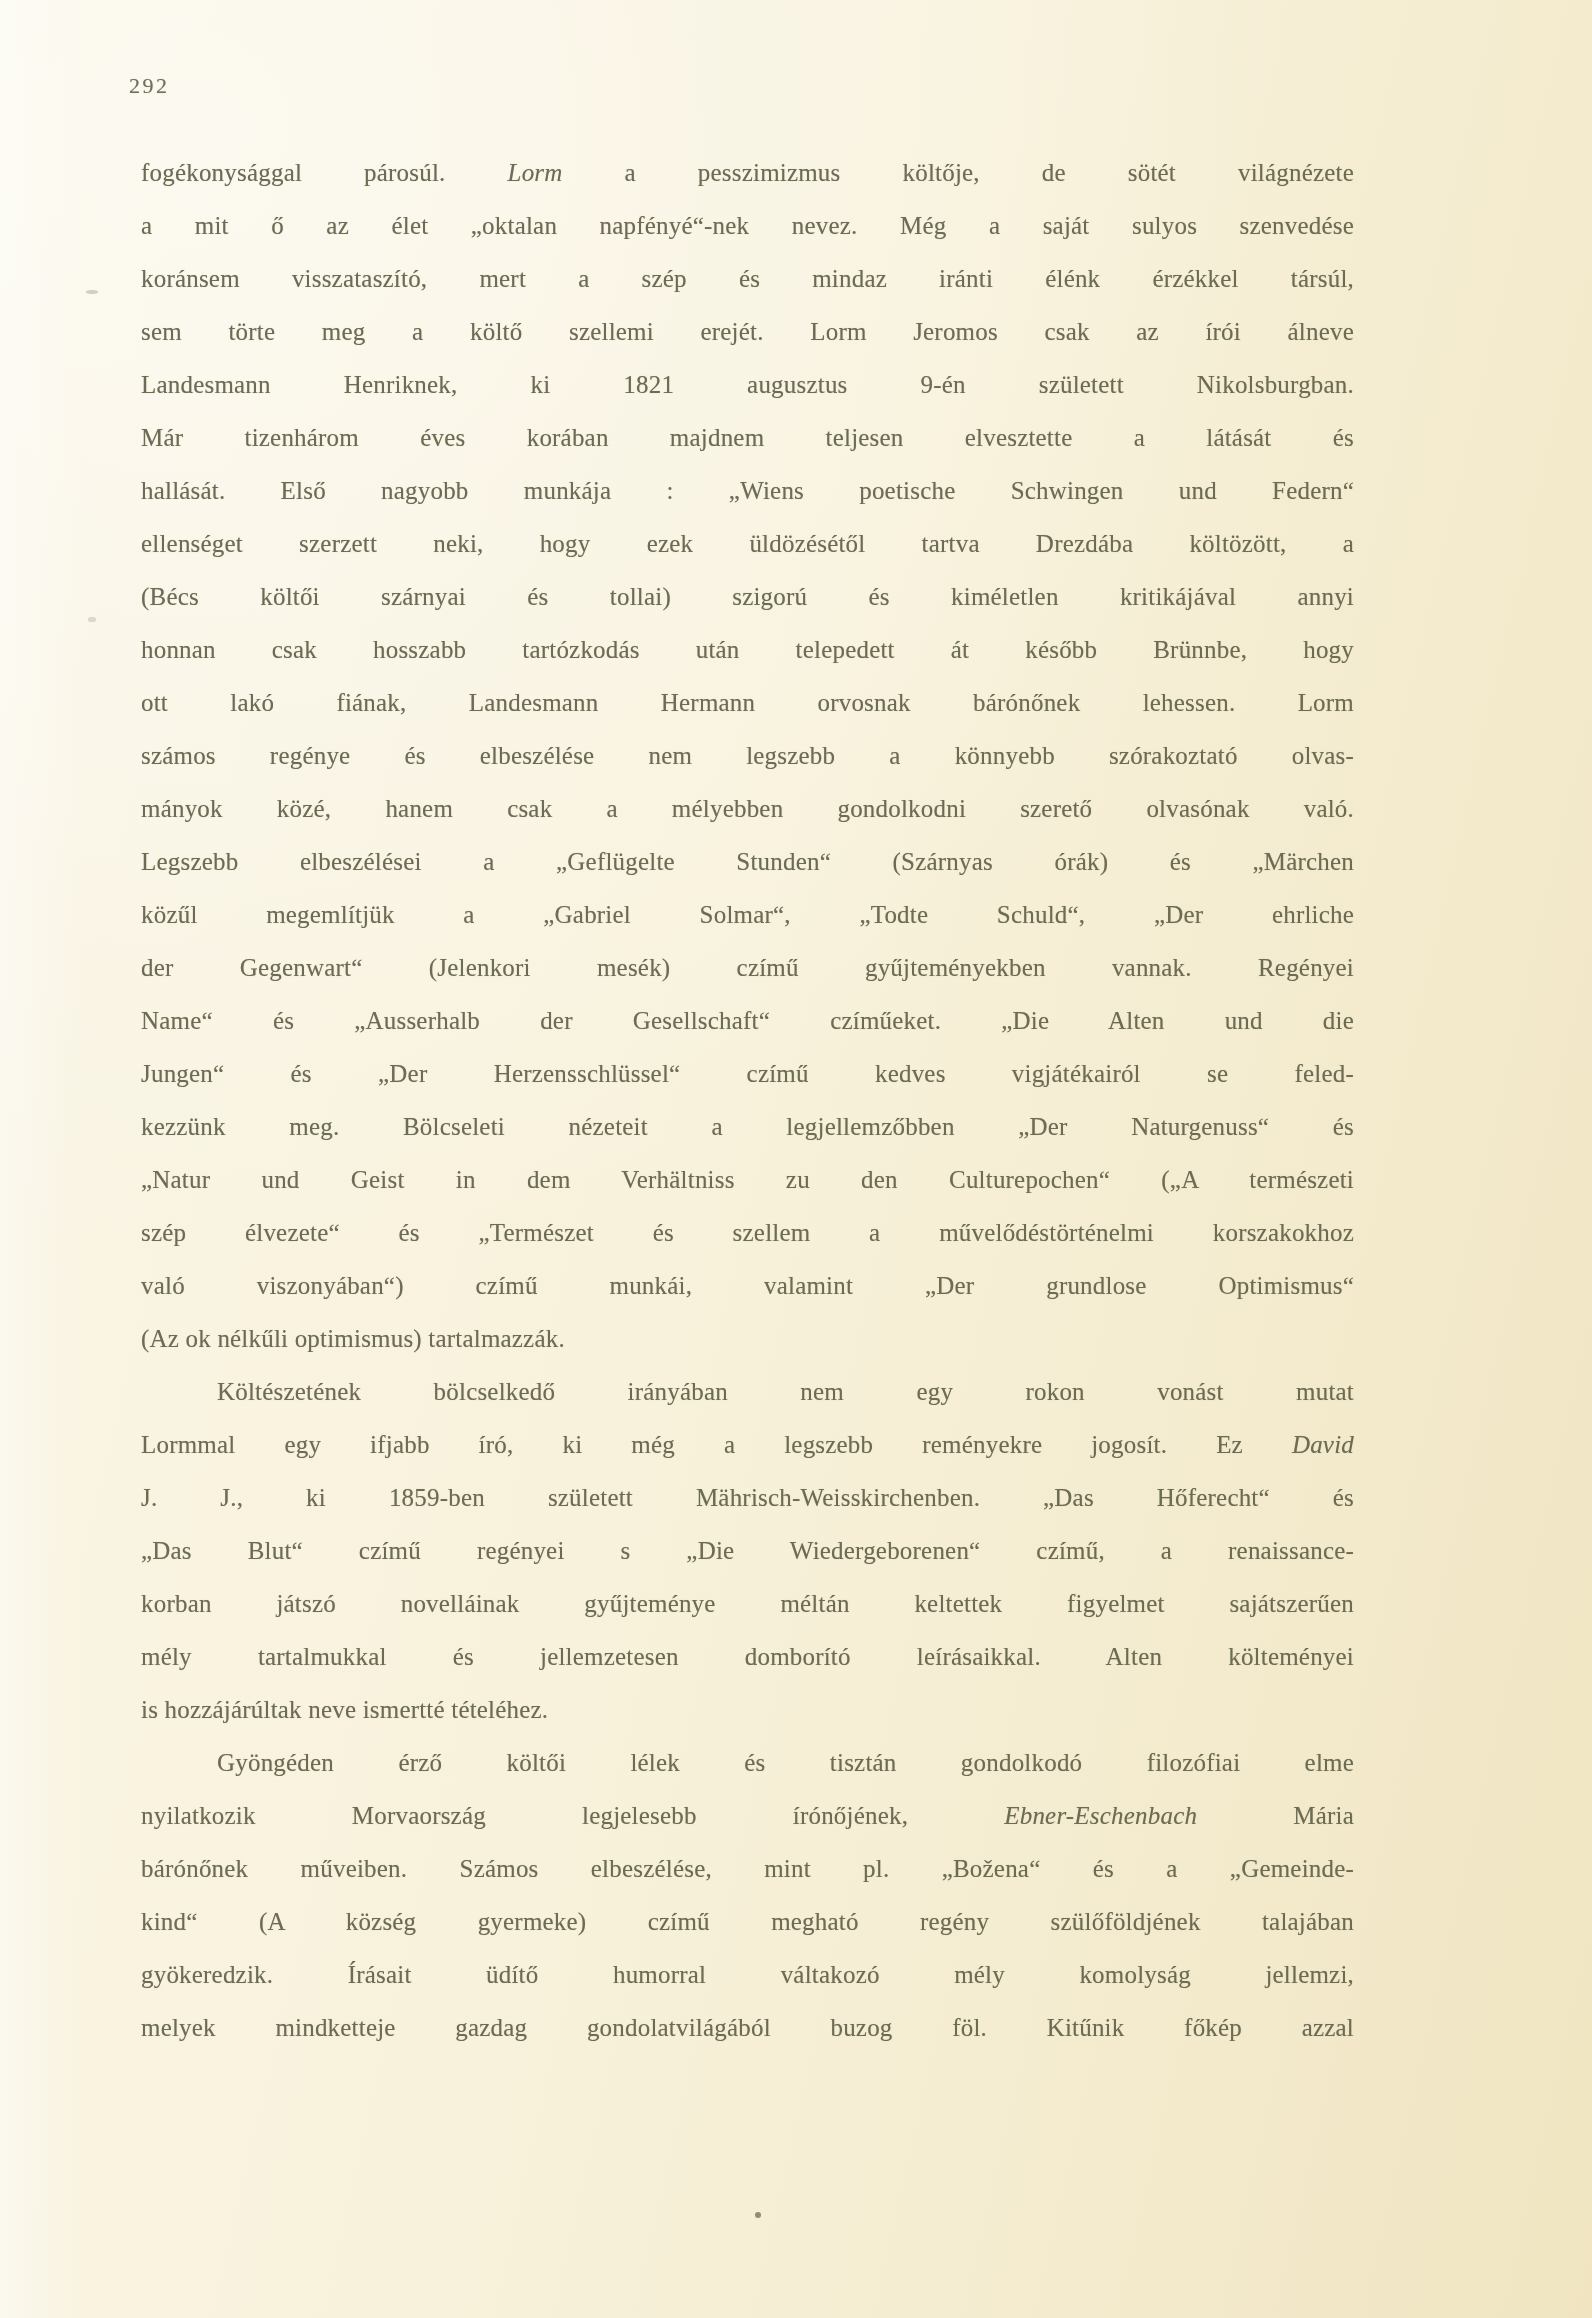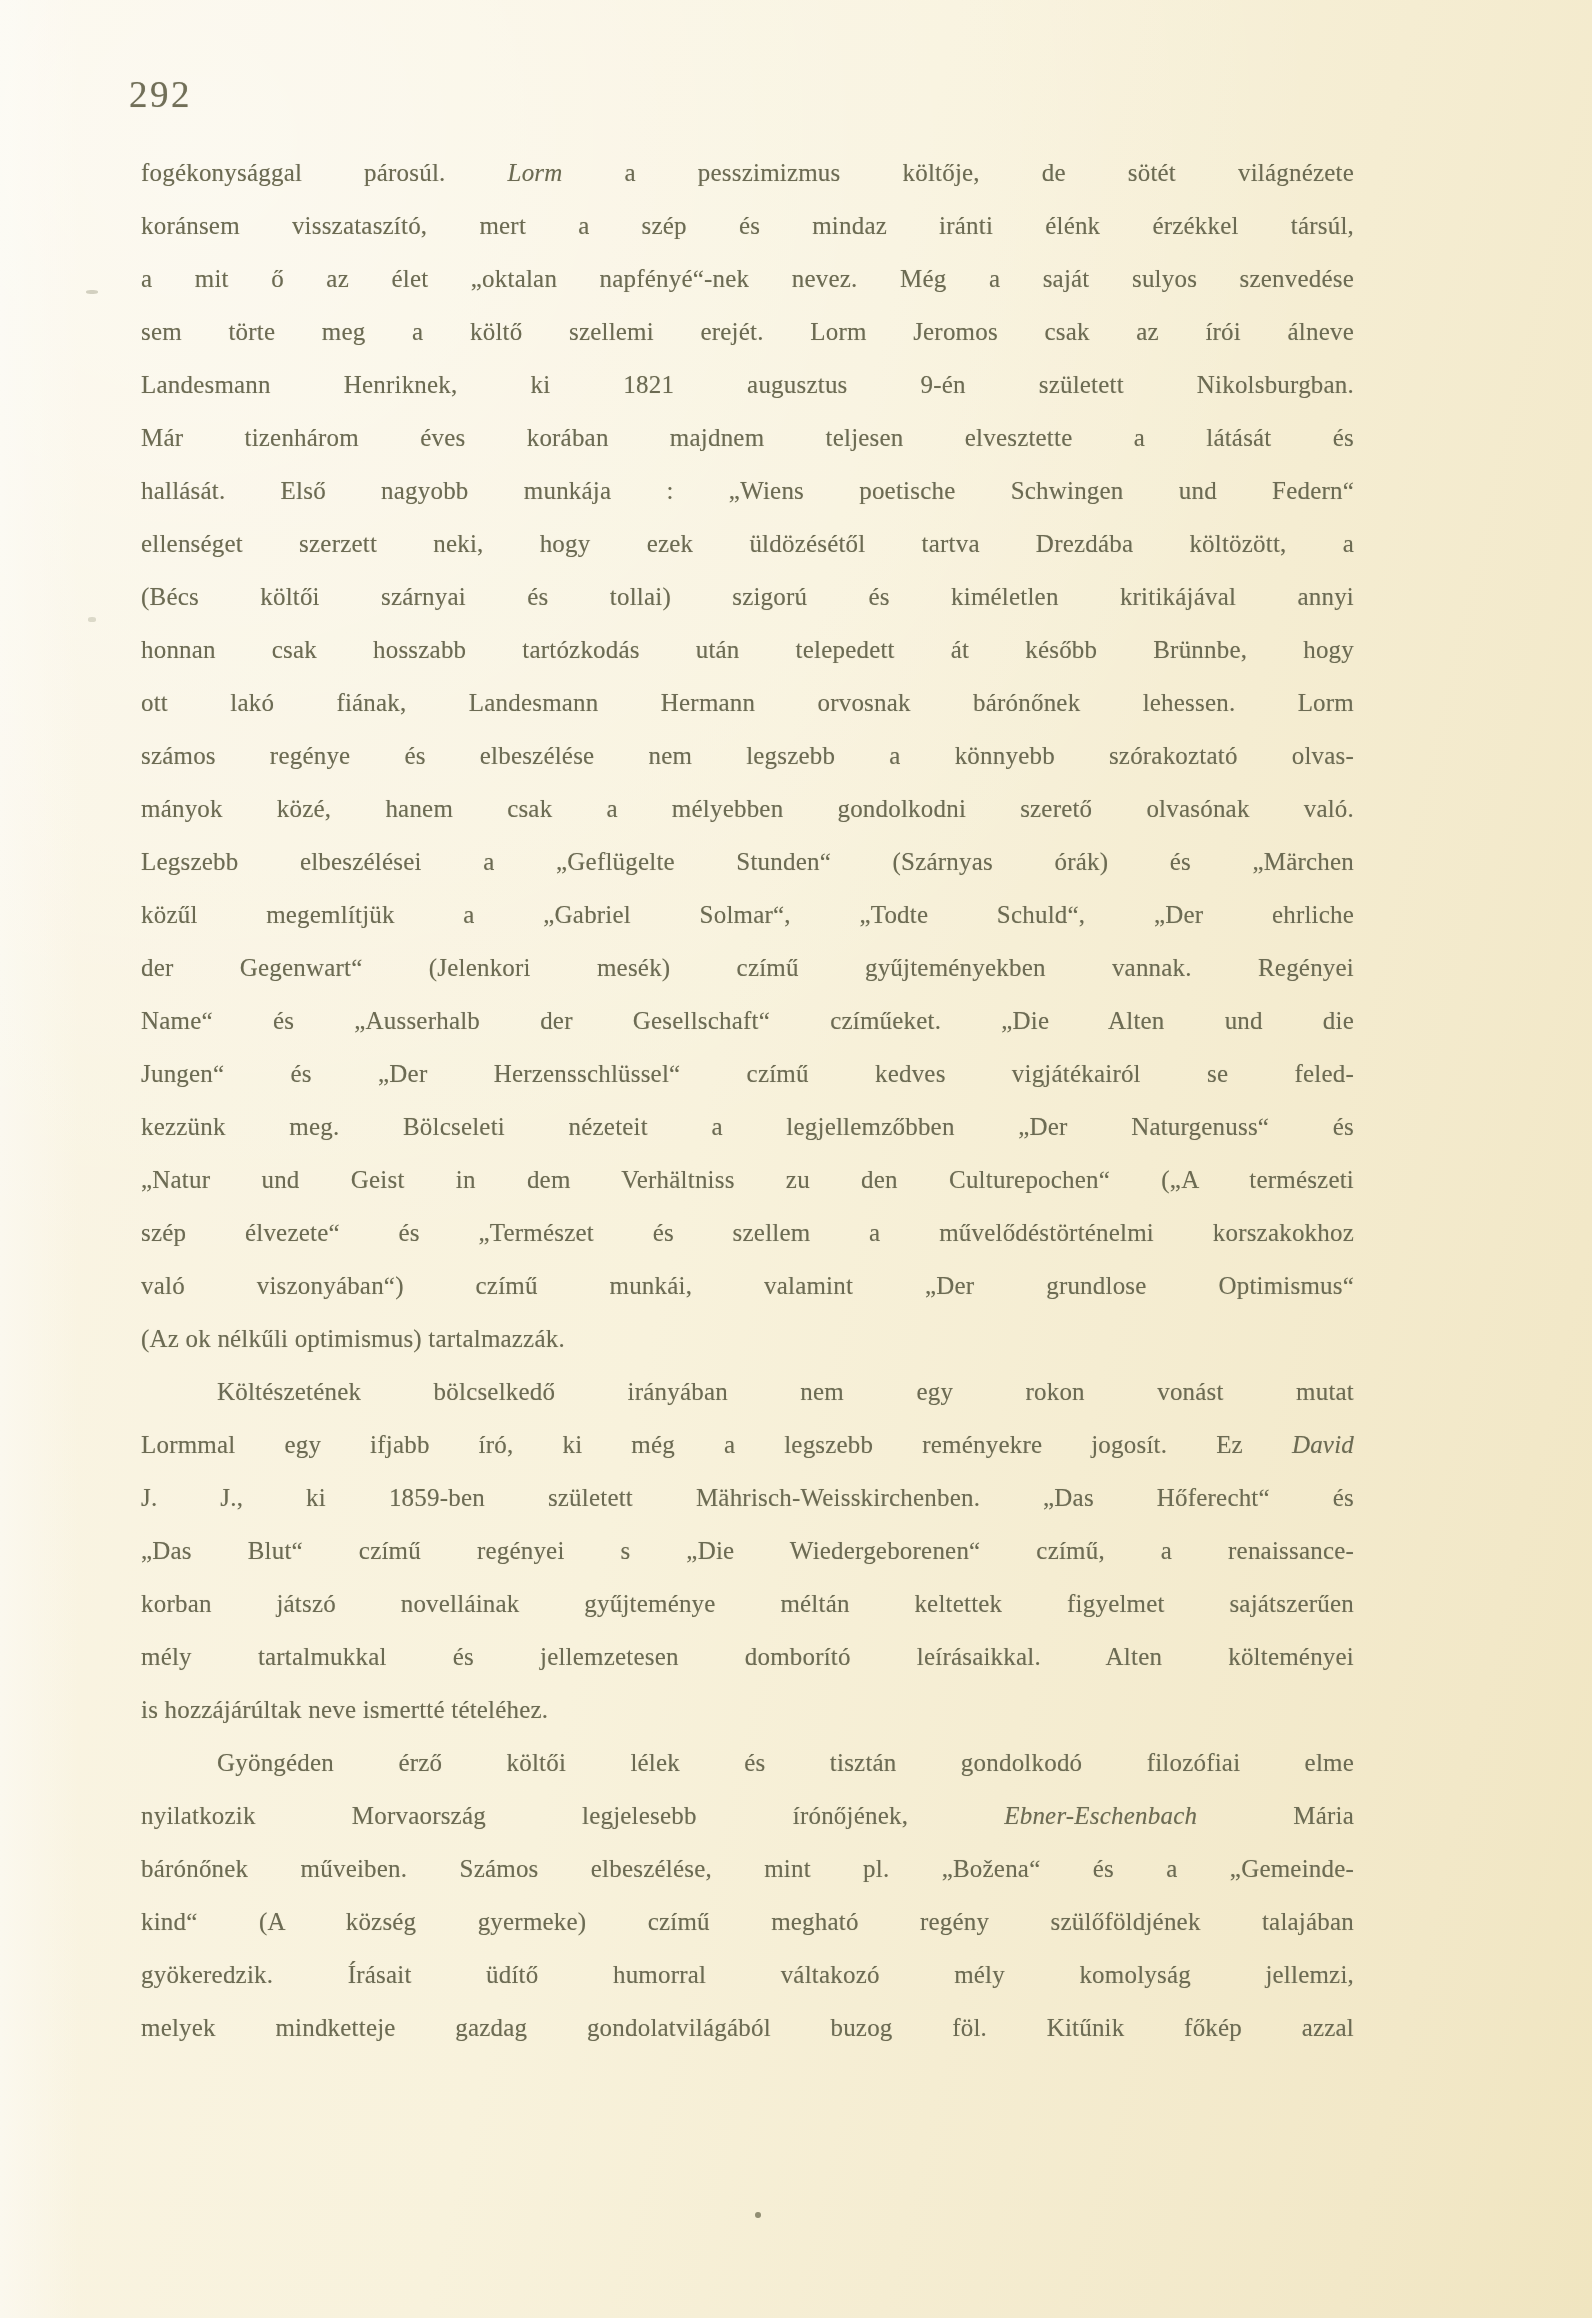--- a/index.html
+++ b/index.html
@@ -17,21 +17,21 @@
       radial-gradient(130% 90% at 12% 6%, rgba(255,255,255,0.45), rgba(255,255,255,0) 55%),
       linear-gradient(90deg, #fbf8ee 0%, rgba(251,248,238,0) 5%),
       linear-gradient(103deg, #faf5e6 0%, #f8f2dc 45%, #f2e8c8 88%, #f0e5c0 100%);
     font-family: "Liberation Serif", "DejaVu Serif", serif;
     color: #6c6b53;
   }
   .page-number {
     position: absolute;
     left: 129px;
     top: 73px;
-    font-size: 37px;
+    font-size: 22px;
     letter-spacing: 2.5px;
     color: #716f58;
     text-shadow: 0 0 0.8px rgba(113,111,88,0.45);
   }
   .text-block {
     position: absolute;
     left: 141px;
     top: 146px;
     width: 1213px;
     font-size: 25px;
@@ -82,22 +82,22 @@
   }
 </style>
 </head>
 <body>
 
 <div class="page">
   <div class="page-number">292</div>
 
   <div class="text-block" id="text-block">
       <div class="line"><span>fogékonysággal párosúl. </span><em>Lorm</em><span> a pesszimizmus költője, de sötét világnézete</span></div>
+      <div class="line"><span>a mit ő az élet „oktalan napfényé“-nek nevez. Még a saját sulyos szenvedése</span></div>
       <div class="line"><span>koránsem visszataszító, mert a szép és mindaz iránti élénk érzékkel társúl,</span></div>
-      <div class="line"><span>a mit ő az élet „oktalan napfényé“-nek nevez. Még a saját sulyos szenvedése</span></div>
       <div class="line"><span>sem törte meg a költő szellemi erejét. Lorm Jeromos csak az írói álneve</span></div>
       <div class="line"><span>Landesmann Henriknek, ki 1821 augusztus 9-én született Nikolsburgban.</span></div>
       <div class="line"><span>Már tizenhárom éves korában majdnem teljesen elvesztette a látását és</span></div>
       <div class="line"><span>hallását. Első nagyobb munkája : „Wiens poetische Schwingen und Federn“</span></div>
       <div class="line"><span>ellenséget szerzett neki, hogy ezek üldözésétől tartva Drezdába költözött, a</span></div>
       <div class="line"><span>(Bécs költői szárnyai és tollai) szigorú és kiméletlen kritikájával annyi</span></div>
       <div class="line"><span>honnan csak hosszabb tartózkodás után telepedett át később Brünnbe, hogy</span></div>
       <div class="line"><span>ott lakó fiának, Landesmann Hermann orvosnak bárónőnek lehessen. Lorm</span></div>
       <div class="line"><span>számos regénye és elbeszélése nem legszebb a könnyebb szórakoztató olvas-</span></div>
       <div class="line"><span>mányok közé, hanem csak a mélyebben gondolkodni szerető olvasónak való.</span></div>

